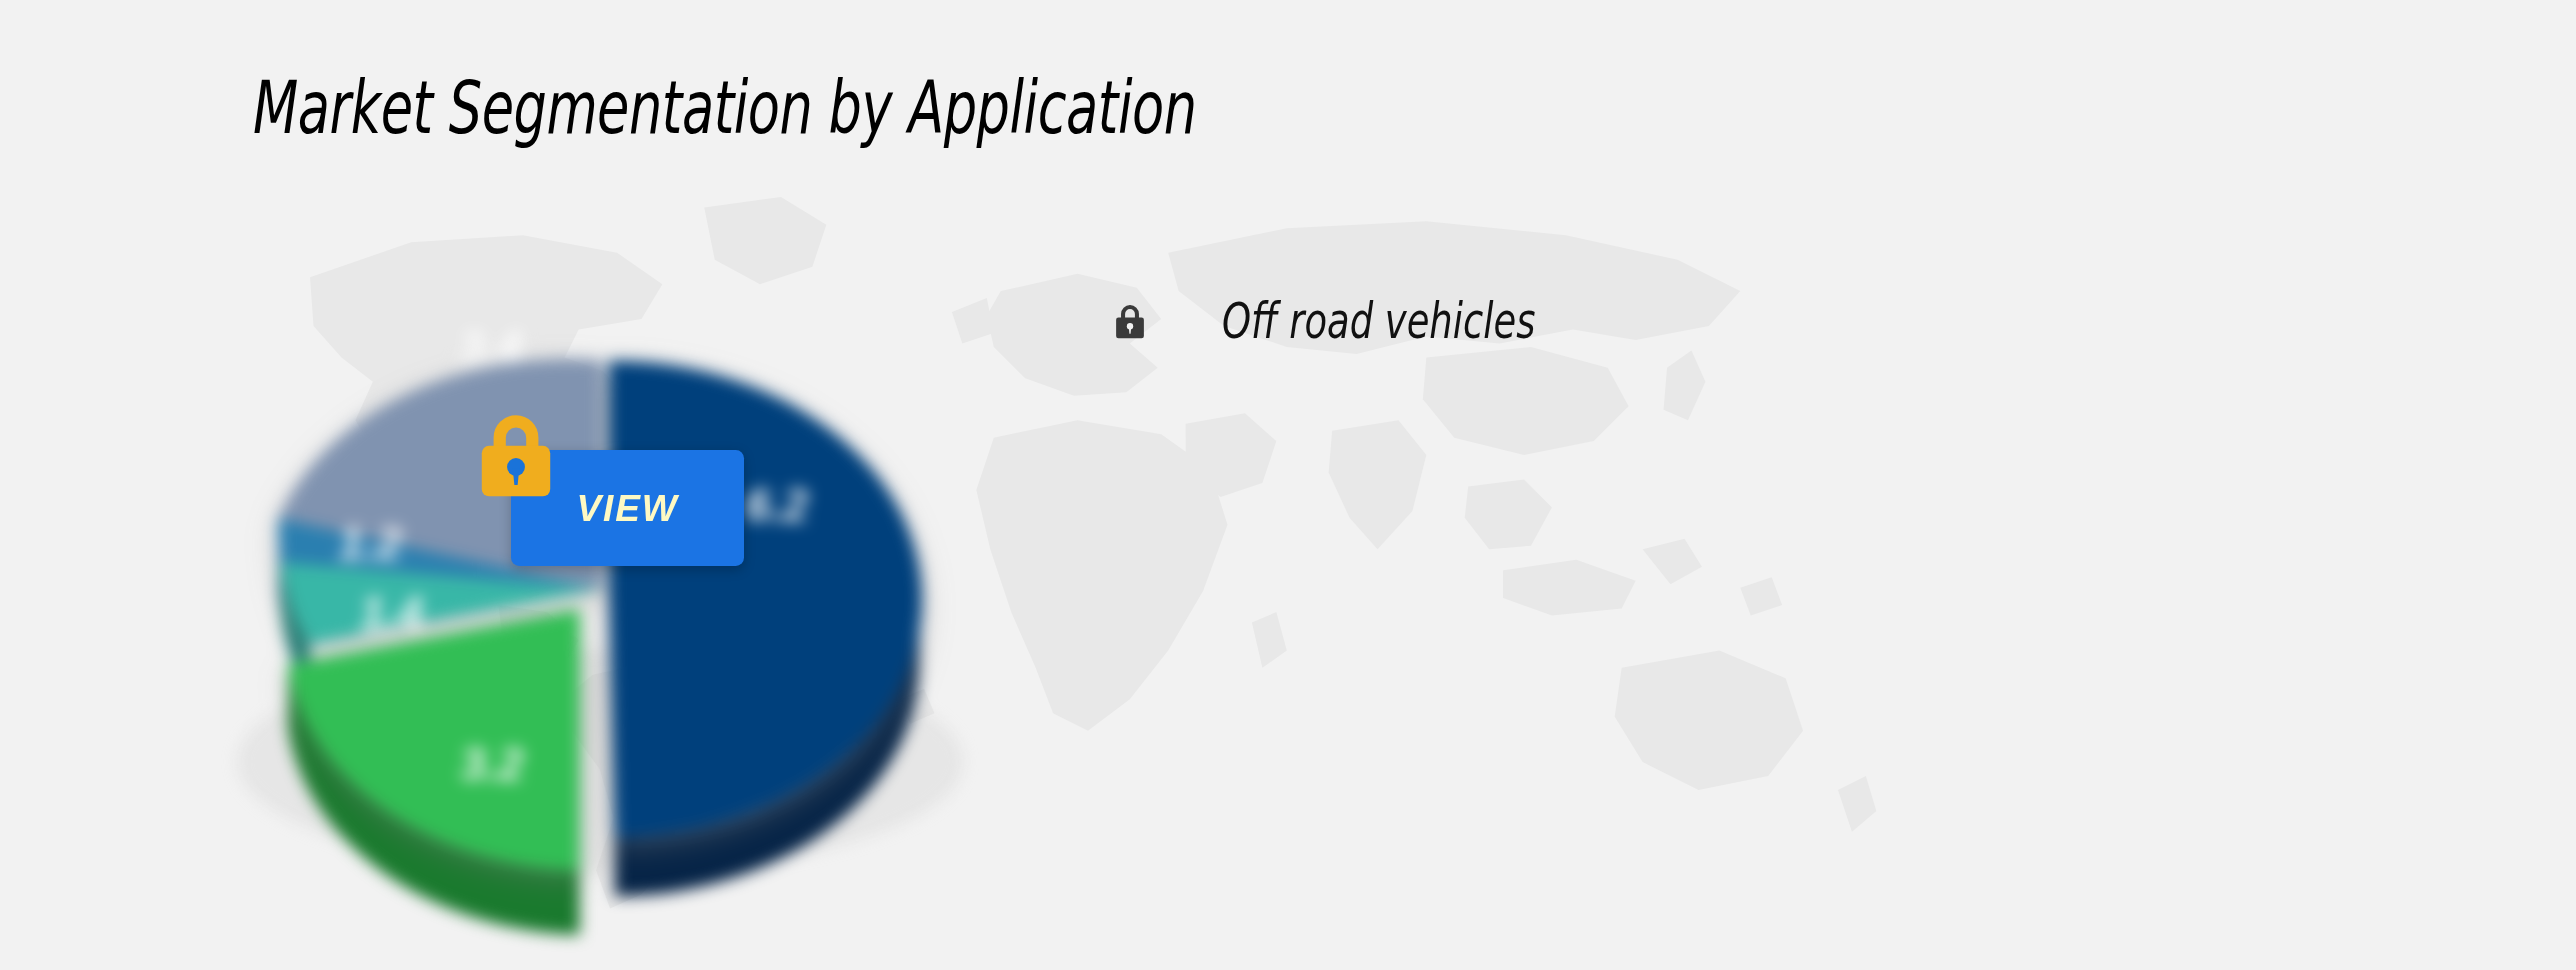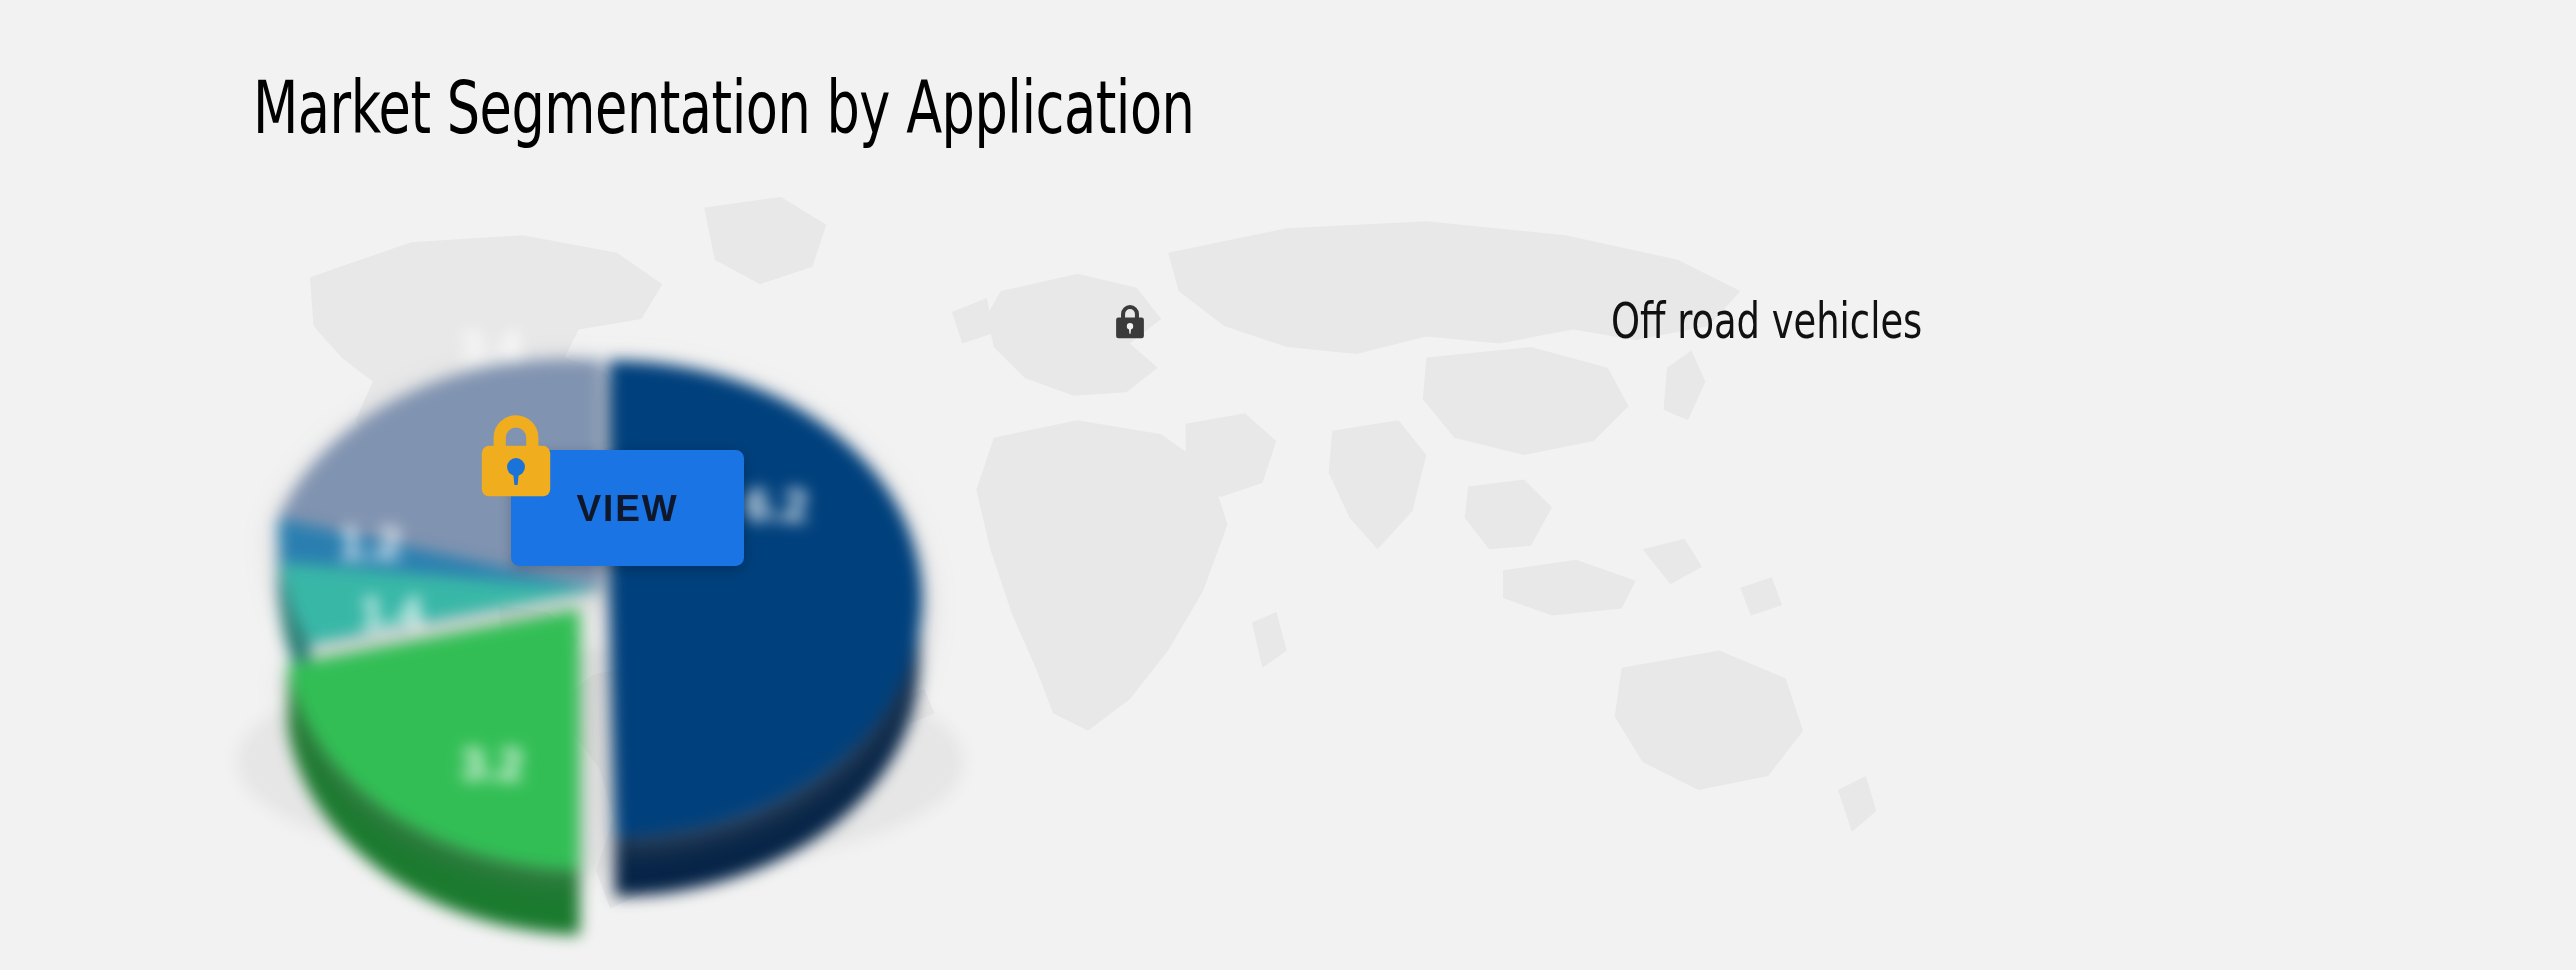--- a/index.html
+++ b/index.html
@@ -9,20 +9,21 @@
     background:#f2f2f2;
     font-family:"Liberation Sans", sans-serif;
     overflow:hidden;
   }
 
   #stage {
     position:relative;
     width:2510px; height:970px;
     background:#f2f2f2;
     overflow:hidden;
+    font-style:italic;
   }
 
   
   #world-map {
     position:absolute;
     left:199px; top:176px;
     width:1757px; height:750px;
     opacity:1;
     pointer-events:none;
   }
@@ -85,41 +86,40 @@
     background:#1b74e4;
     border-radius:8.2px;
     box-shadow:0 3.5px 11.7px rgba(0,0,0,0.22);
     display:flex;
     align-items:center;
     justify-content:center;
     cursor:pointer;
     z-index:2;
   }
   #view-button-label {
-    color:#0f172a;
+    color:#fef9c3;
     font-family:"Liberation Sans", sans-serif;
     font-weight:700;
     font-size:37px;
     letter-spacing:1.8px;
     line-height:1;
     user-select:none;
   }
 
   
   #legend {
     position:absolute;
     left:1113px; top:293px;
     width:878px;
   }
   .legend-row {
     display:flex;
     align-items:center;
     height:56px;
     margin-bottom:64px;
-    justify-content:space-between;
   }
   .legend-lock-icon {
     width:34px; height:37px;
     flex:0 0 34px;
     margin-right:75px;
   }
   .legend-lock-icon svg { width:100%; height:100%; display:block; }
   .legend-label {
     font-family:"DejaVu Sans Condensed","Liberation Sans", sans-serif;
     font-stretch:condensed;

